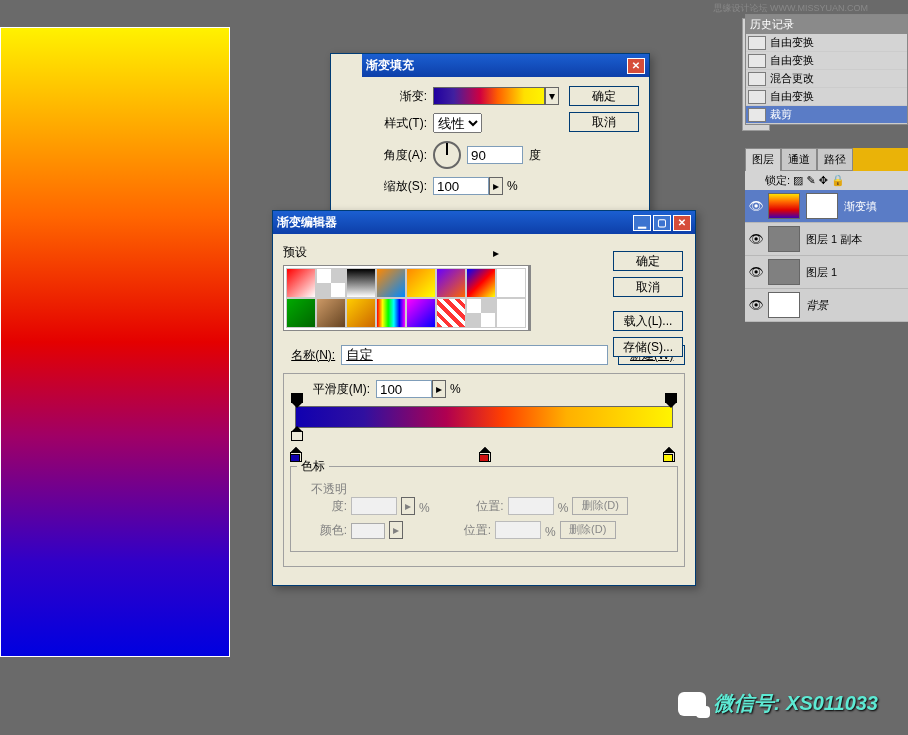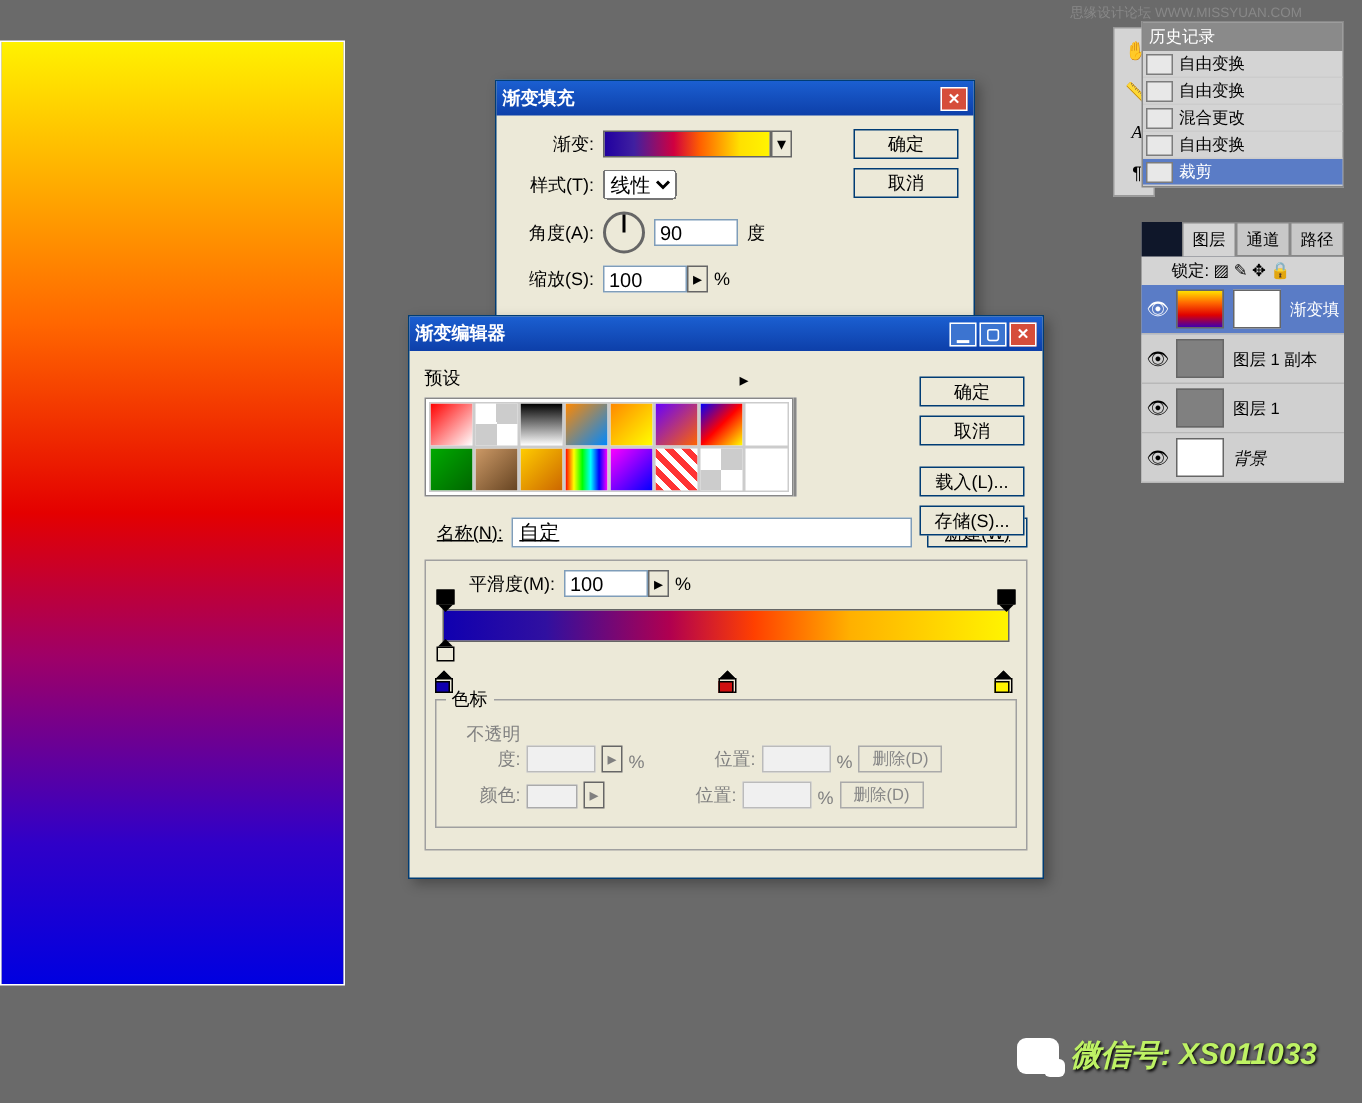--- a/index.html
+++ b/index.html
@@ -2,33 +2,33 @@
 <html><head>
 <meta charset="utf-8">
 <style>
 * { box-sizing: border-box; margin: 0; padding: 0; font-family: "Microsoft YaHei", SimSun, Arial, sans-serif; }
 body { background: #6a6a6a; width: 908px; height: 735px; position: relative; overflow: hidden; font-size: 12px; }
 
 
 .canvas { position: absolute; left: 0; top: 27px; width: 230px; height: 630px; background: linear-gradient(to bottom, #fff200 0%, #ff6600 30%, #e40000 50%, #a00066 65%, #3000c8 85%, #0000e0 100%); border: 1px solid #fff; }
 
 
-.right-panel { position: absolute; right: 12px; top: 0; width: 135px; background: #d4d4d4; }
+.right-panel { position: absolute; right: 0; top: 0; width: 163px; background: #d4d4d4; }
 .watermark { position: absolute; right: 40px; top: 2px; font-size: 9px; color: #888; }
 .toolbar-vert { position: absolute; right: 138px; top: 18px; width: 28px; background: #d4d4d4; border: 1px solid #999; }
 .toolbar-vert div { width: 24px; height: 24px; margin: 3px; display: flex; align-items: center; justify-content: center; }
 
 .history-panel { border: 1px solid #888; background: #d4d4d4; }
 .history-header { background: #8a8a8a; color: #fff; padding: 2px 4px; font-size: 11px; }
 .history-row { display: flex; align-items: center; padding: 1px 2px; border-bottom: 1px solid #ccc; }
 .history-row.sel { background: #5a7cc6; color: #fff; }
 .history-icon { width: 18px; height: 14px; border: 1px solid #7c7c7c; background: #e8e8e8; margin-right: 4px; }
 .history-row span { font-size: 11px; }
 
-.tabs { display: flex; background: #0f172a; justify-content: flex-end; }
+.tabs { display: flex; background: #eab308; }
 .tab { padding: 3px 6px; font-size: 11px; border: 1px solid #888; background: #c8c8c8; }
 .tab.active { background: #d4d4d4; border-bottom: none; }
 .layer-controls { padding: 4px; display: flex; gap: 4px; align-items: center; }
 .layer-controls select { font-size: 11px; width: 70px; }
 .layer-lock { display: flex; gap: 3px; padding: 2px 20px; align-items: center; font-size: 11px; }
 .layer-row { display: flex; align-items: center; padding: 3px 2px; border-bottom: 1px solid #b8b8b8; background: #d0d0d0; }
 .layer-row.sel { background: #5a7cc6; color: #fff; }
 .eye { width: 18px; text-align: center; }
 .thumb { width: 32px; height: 26px; border: 1px solid #666; margin: 0 3px; }
 .thumb.grad { background: linear-gradient(to bottom, #ffe000, #ff6600, #e00000, #4000b0); }
@@ -50,21 +50,21 @@
 .row label { width: 55px; text-align: right; margin-right: 6px; }
 .grad-preview { width: 112px; height: 18px; border: 1px solid #666; background: linear-gradient(to right, #2000a0 0%, #4020a0 18%, #d00040 42%, #ff6000 58%, #ffe000 82%, #fff400 100%); }
 .dropdown-btn { width: 14px; height: 18px; border: 1px solid #666; background: #ece9d8; display: inline-flex; align-items: center; justify-content: center; }
 .btn { width: 70px; height: 20px; border: 1px solid #003c74; background: #ece9d8; font-size: 12px; text-align: center; display: flex; align-items: center; justify-content: center; margin-bottom: 6px; }
 select.small { height: 20px; }
 input.num { width: 56px; height: 18px; border: 1px solid #7f9db9; padding: 0 3px; }
 .angle-dial { width: 28px; height: 28px; border: 2px solid #666; border-radius: 50%; position: relative; margin-right: 6px; }
 .angle-dial::after { content: ''; position: absolute; width: 2px; height: 12px; background: #000; left: 50%; top: 0; transform: translateX(-50%); }
 
 
-.dlg-fill { left: 330px; top: 53px; width: 320px; }
+.dlg-fill { left: 330px; top: 53px; width: 320px; padding-left: 31px; }
 .dlg-fill .btns { position: absolute; right: 10px; top: 32px; }
 
 
 .dlg-edit { left: 272px; top: 210px; width: 424px; }
 .dlg-edit .btns { position: absolute; right: 12px; top: 40px; display: flex; flex-direction: column; }
 fieldset { border: 1px solid #a0a0a0; padding: 6px; margin-bottom: 8px; }
 fieldset legend { padding: 0 4px; }
 .presets { width: 216px; }
 .preset-header { display: flex; align-items: center; justify-content: space-between; }
 .preset-grid { display: grid; grid-template-columns: repeat(8, 30px); grid-template-rows: repeat(2, 30px); gap: 0; border: 1px solid #888; background: #fff; padding: 2px; }
@@ -81,21 +81,21 @@
 .stop-bot::before { bottom: 0; }
 .stop-top::after, .stop-bot::after { content: ''; position: absolute; width: 0; height: 0; border-left: 5px solid transparent; border-right: 5px solid transparent; left: 1px; }
 .stop-top::after { border-top: 5px solid #000; bottom: -1px; }
 .stop-bot::after { border-bottom: 5px solid #000; top: -1px; }
 .cs-row { display: flex; align-items: flex-end; margin-bottom: 6px; gap: 4px; color: #808080; }
 .cs-row label { width: 50px; text-align: right; }
 .cs-row input { width: 46px; height: 18px; border: 1px solid #bbb; background: #f0f0f0; }
 .cs-row .btn-del { width: 56px; height: 18px; border: 1px solid #aaa; color: #888; background: #ece9d8; font-size: 11px; text-align: center; }
 .swatch { width: 34px; height: 16px; border: 1px solid #aaa; background: #f0f0f0; }
 
-.wechat { position: absolute; right: 30px; bottom: 18px; color: #bef264; font-size: 20px; font-weight: bold; font-style: italic; display: flex; align-items: center; text-shadow: 1px 1px 2px #000; }
+.wechat { position: absolute; right: 30px; bottom: 18px; color: #5eead4; font-size: 20px; font-weight: bold; font-style: italic; display: flex; align-items: center; text-shadow: 1px 1px 2px #000; }
 .wechat .wicon { width: 28px; height: 24px; background: #fff; border-radius: 6px; margin-right: 8px; position: relative; }
 .wechat .wicon::after { content: ''; position: absolute; right: -4px; bottom: -2px; width: 14px; height: 12px; background: #fff; border-radius: 4px; }
 </style>
 </head>
 <body>
 
 <div class="canvas"></div>
 
 <div class="watermark">思缘设计论坛 WWW.MISSYUAN.COM</div>
 

